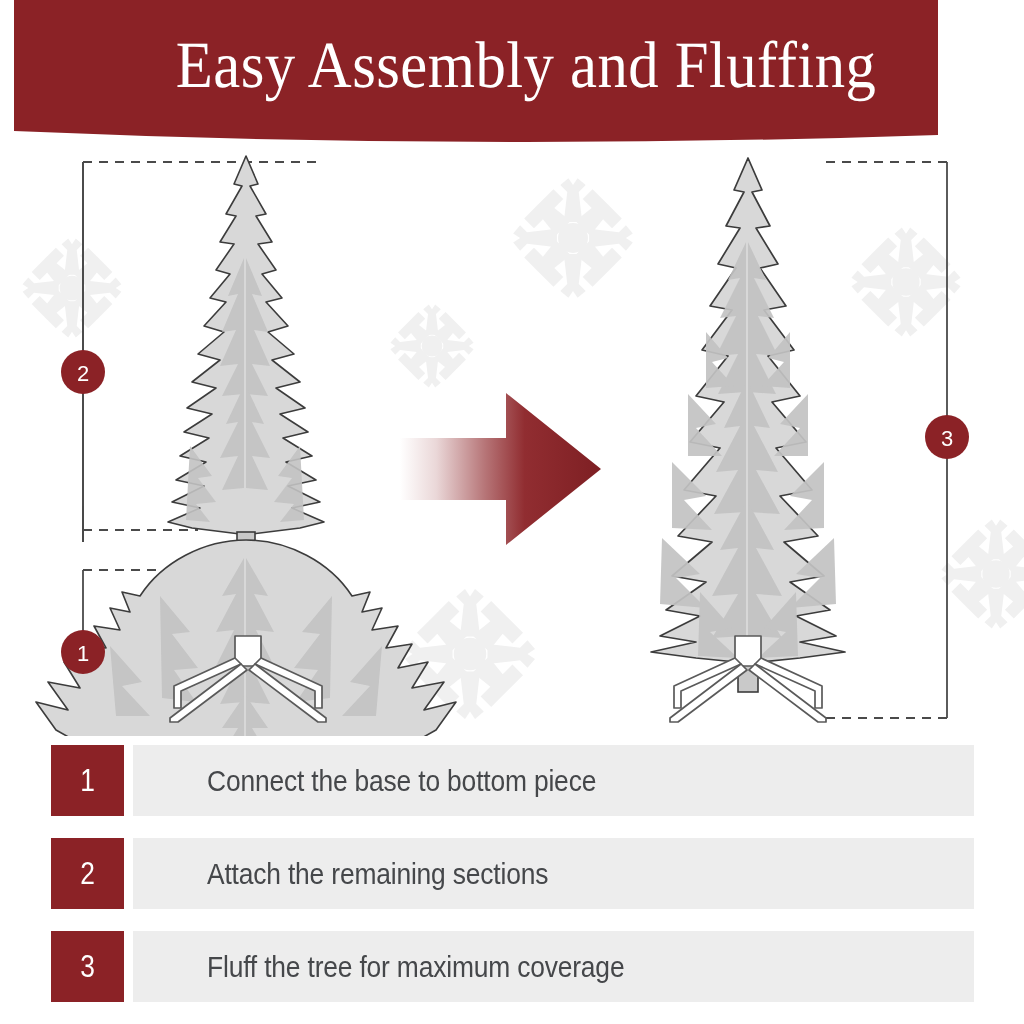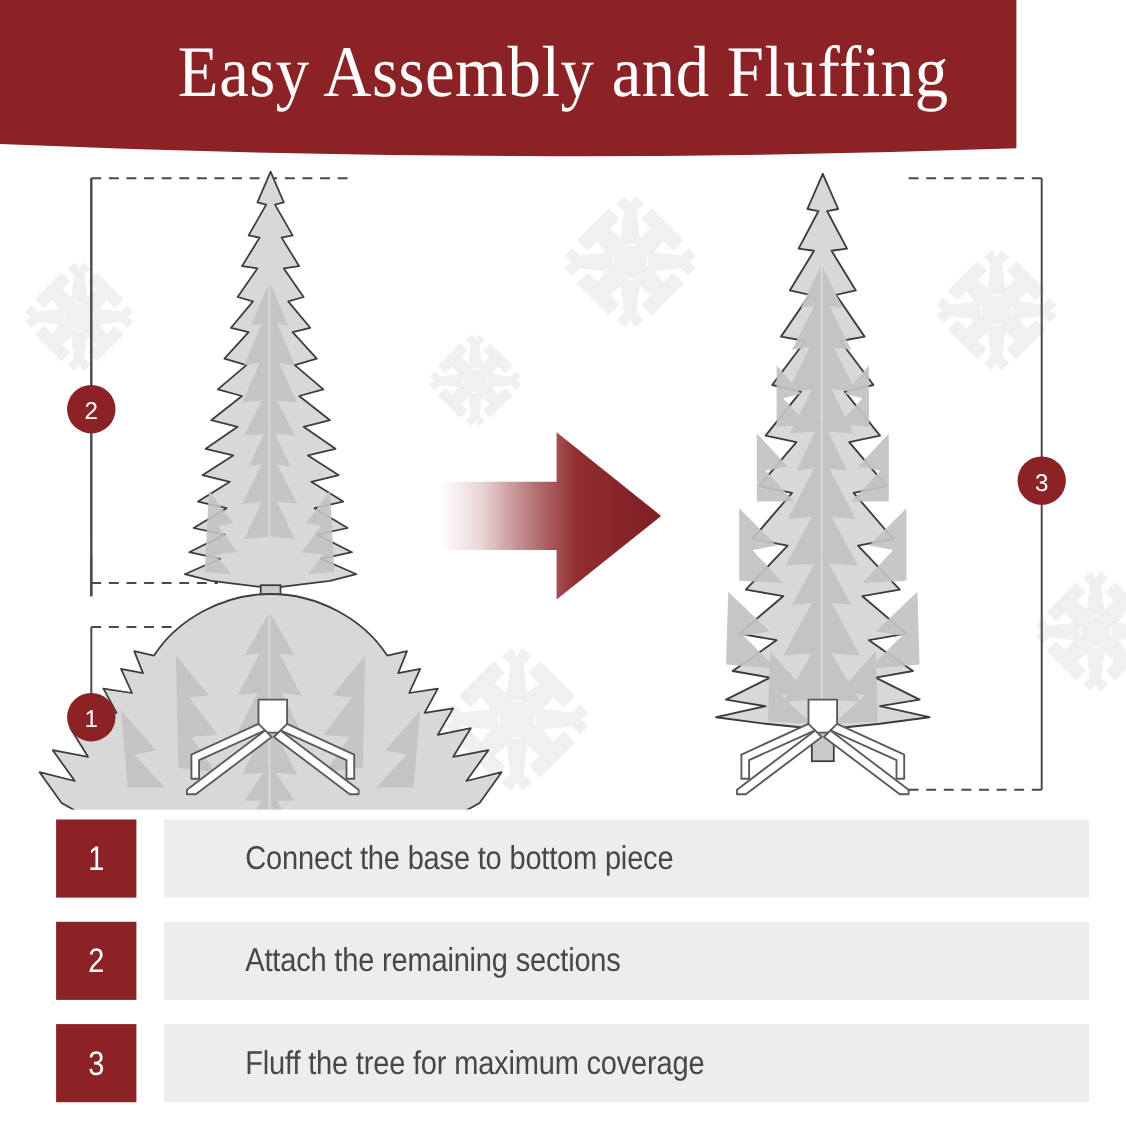--- a/index.html
+++ b/index.html
@@ -7,21 +7,21 @@
   body{
     width:1024px;height:1024px;
     background:#ffffff;
     font-family:"Liberation Sans", sans-serif;
     overflow:hidden;
     position:relative;
   }
   #page{position:relative;width:1024px;height:1024px;overflow:hidden;background:#fff;}
 
   
-  .banner{position:absolute;left:0;top:0;width:924px;height:146px;overflow:hidden;}
+  .banner{position:absolute;left:14px;top:0;width:924px;height:146px;overflow:hidden;}
   .banner-svg{position:absolute;left:0;top:0;}
   .banner-title{
     position:absolute;left:0;top:0;width:1024px;height:132px;
     display:flex;align-items:center;justify-content:center;
     color:#ffffff;
     font-family:"Liberation Serif", serif;
     font-size:66px;
     font-weight:400;
     letter-spacing:0.5px;
     transform:scaleX(0.92);
@@ -41,21 +41,21 @@
     background:#8B2226;color:#ffffff;
     display:flex;align-items:center;justify-content:center;
     font-family:"Liberation Sans", sans-serif;
     font-size:31px;font-weight:300;
     transform-origin:center;
   }
   .step-num span{transform:scaleX(0.85);display:inline-block;}
   .step-bar{
     position:absolute;left:82px;top:0;width:841px;height:71px;
     background:#ededed;
-    display:flex;align-items:center;margin-left:16px;
+    display:flex;align-items:center;
   }
   .step-text{
     margin-left:74px;
     color:#45474a;
     font-family:"Liberation Sans", sans-serif;
     font-size:30px;
     font-weight:300;
     letter-spacing:-0.2px;
     transform:scaleX(0.88);
     transform-origin:left center;

